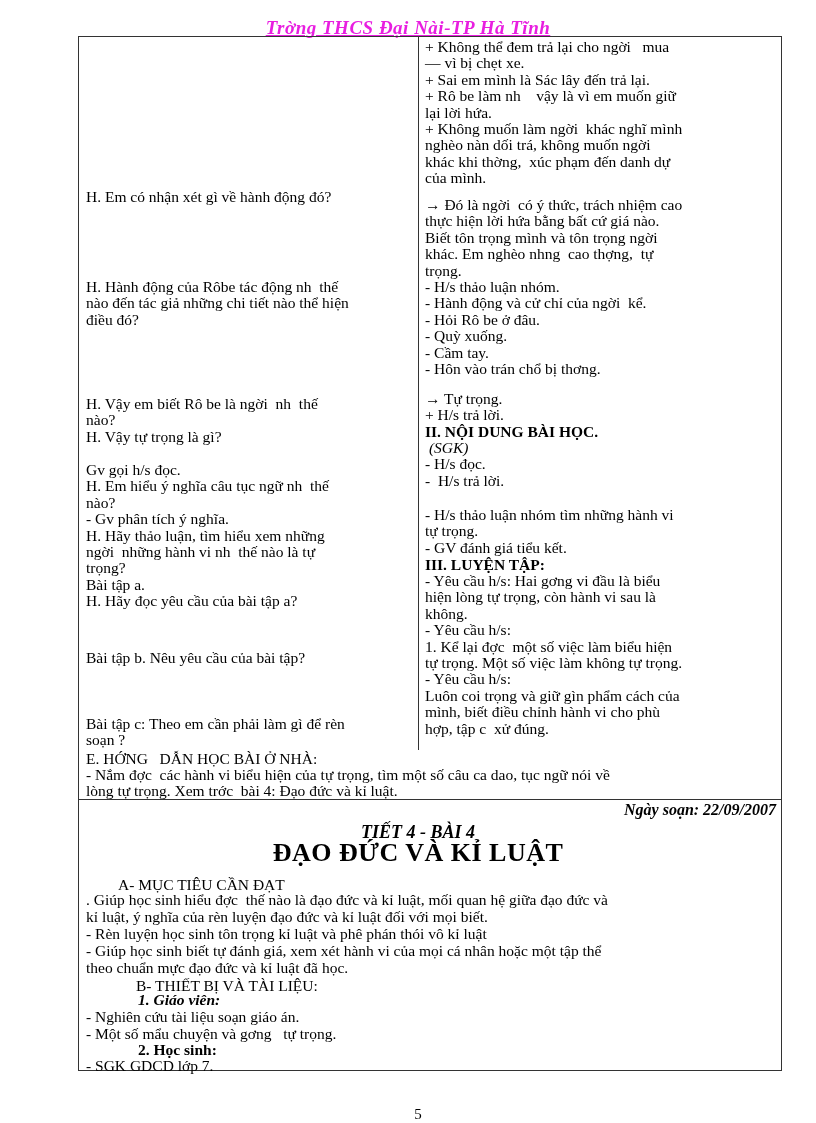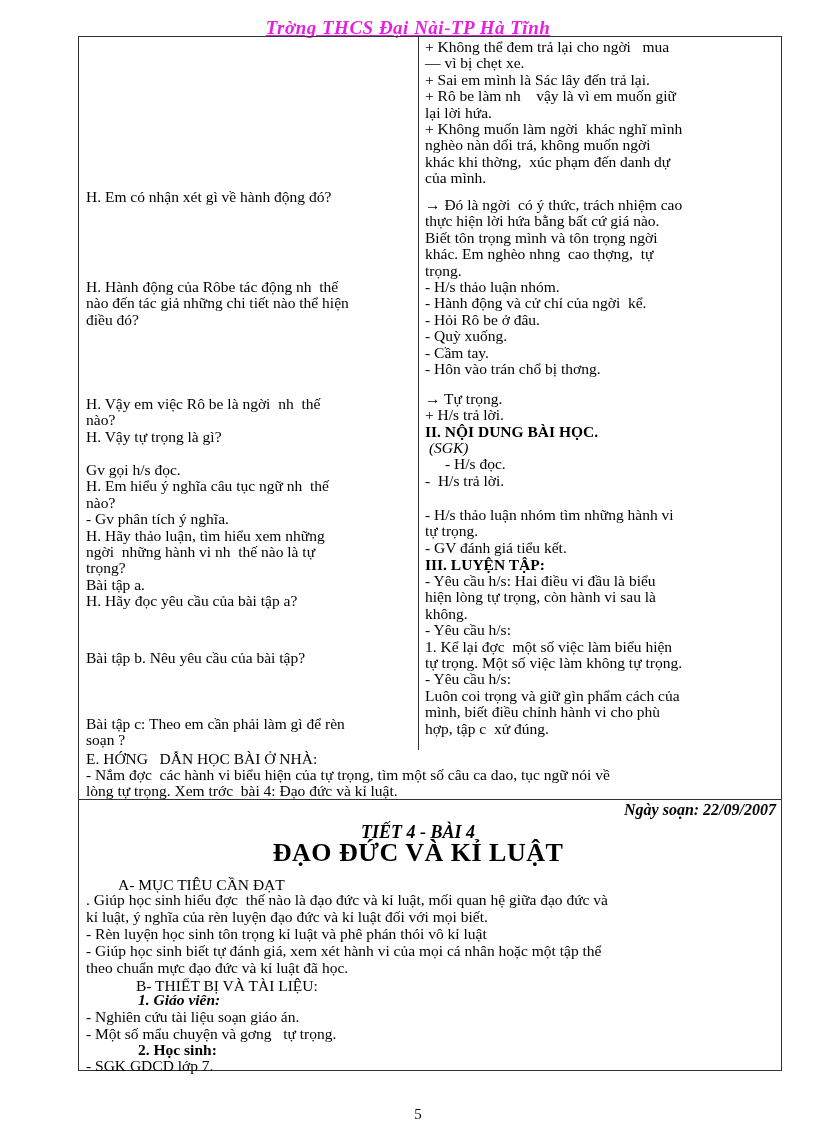--- a/index.html
+++ b/index.html
@@ -31,21 +31,21 @@
 
 <div class="page-box"></div>
 <div class="col-divider"></div>
 <div class="section-divider"></div>
 
 <div id="left-col">
     <div class="text col-left" style="top: 189px;">H. Em có nhận xét gì về hành động đó?</div>
     <div class="text col-left" style="top: 279px;">H. Hành động của Rôbe tác động nh  thế</div>
     <div class="text col-left" style="top: 295.4px;">nào đến tác giả những chi tiết nào thể hiện</div>
     <div class="text col-left" style="top: 311.8px;">điều đó?</div>
-    <div class="text col-left" style="top: 396px;">H. Vậy em việc Rô be là ngời  nh  thế</div>
+    <div class="text col-left" style="top: 396px;">H. Vậy em biết Rô be là ngời  nh  thế</div>
     <div class="text col-left" style="top: 412.4px;">nào?</div>
     <div class="text col-left" style="top: 428.8px;">H. Vậy tự trọng là gì?</div>
     <div class="text col-left" style="top: 462px;">Gv gọi h/s đọc.</div>
     <div class="text col-left" style="top: 478.4px;">H. Em hiểu ý nghĩa câu tục ngữ nh  thế</div>
     <div class="text col-left" style="top: 494.8px;">nào?</div>
     <div class="text col-left" style="top: 511.2px;">- Gv phân tích ý nghĩa.</div>
     <div class="text col-left" style="top: 527.6px;">H. Hãy thảo luận, tìm hiểu xem những</div>
     <div class="text col-left" style="top: 544px;">ngời  những hành vi nh  thế nào là tự</div>
     <div class="text col-left" style="top: 560.4px;">trọng?</div>
     <div class="text col-left" style="top: 576.8px;">Bài tập a.</div>
@@ -72,27 +72,27 @@
     <div class="text col-right" style="top: 279px;">- H/s thảo luận nhóm.</div>
     <div class="text col-right" style="top: 295.4px;">- Hành động và cử chỉ của ngời  kể.</div>
     <div class="text col-right" style="top: 311.8px;">- Hỏi Rô be ở đâu.</div>
     <div class="text col-right" style="top: 328.2px;">- Quỳ xuống.</div>
     <div class="text col-right" style="top: 344.6px;">- Cầm tay.</div>
     <div class="text col-right" style="top: 361px;">- Hôn vào trán chổ bị thơng.</div>
     <div class="text col-right" style="top: 391px;">→ Tự trọng.</div>
     <div class="text col-right" style="top: 407.4px;">+ H/s trả lời.</div>
     <div class="text col-right bold" style="top: 424px;">II. NỘI DUNG BÀI HỌC.</div>
     <div class="text col-right" style="top: 440px; font-style: italic;"> (SGK)</div>
-    <div class="text col-right" style="top: 456.4px; margin-left: 20px;">- H/s đọc.</div>
+    <div class="text col-right" style="top: 456.4px;">- H/s đọc.</div>
     <div class="text col-right" style="top: 472.8px;">-  H/s trả lời.</div>
     <div class="text col-right" style="top: 507px;">- H/s thảo luận nhóm tìm những hành vi</div>
     <div class="text col-right" style="top: 523.4px;">tự trọng.</div>
     <div class="text col-right" style="top: 539.8px;">- GV đánh giá tiểu kết.</div>
     <div class="text col-right bold" style="top: 557px;">III. LUYỆN TẬP:</div>
-    <div class="text col-right" style="top: 573px;">- Yêu cầu h/s: Hai điều vi đầu là biểu</div>
+    <div class="text col-right" style="top: 573px;">- Yêu cầu h/s: Hai gơng vi đầu là biểu</div>
     <div class="text col-right" style="top: 589.4px;">hiện lòng tự trọng, còn hành vi sau là</div>
     <div class="text col-right" style="top: 605.8px;">không.</div>
     <div class="text col-right" style="top: 622.2px;">- Yêu cầu h/s:</div>
     <div class="text col-right" style="top: 638.6px;">1. Kể lại đợc  một số việc làm biểu hiện</div>
     <div class="text col-right" style="top: 655px;">tự trọng. Một số việc làm không tự trọng.</div>
     <div class="text col-right" style="top: 671.4px;">- Yêu cầu h/s:</div>
     <div class="text col-right" style="top: 687.8px;">Luôn coi trọng và giữ gìn phẩm cách của</div>
     <div class="text col-right" style="top: 704.2px;">mình, biết điều chỉnh hành vi cho phù</div>
     <div class="text col-right" style="top: 720.6px;">hợp, tập c  xử đúng.</div>
   </div>

